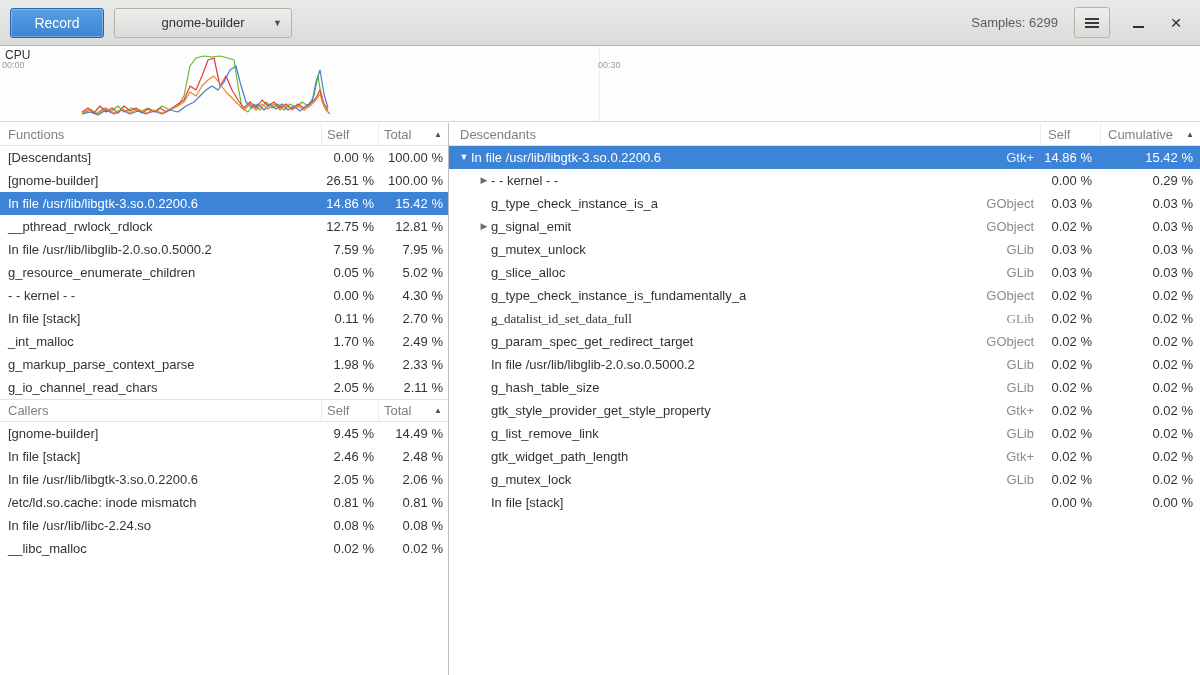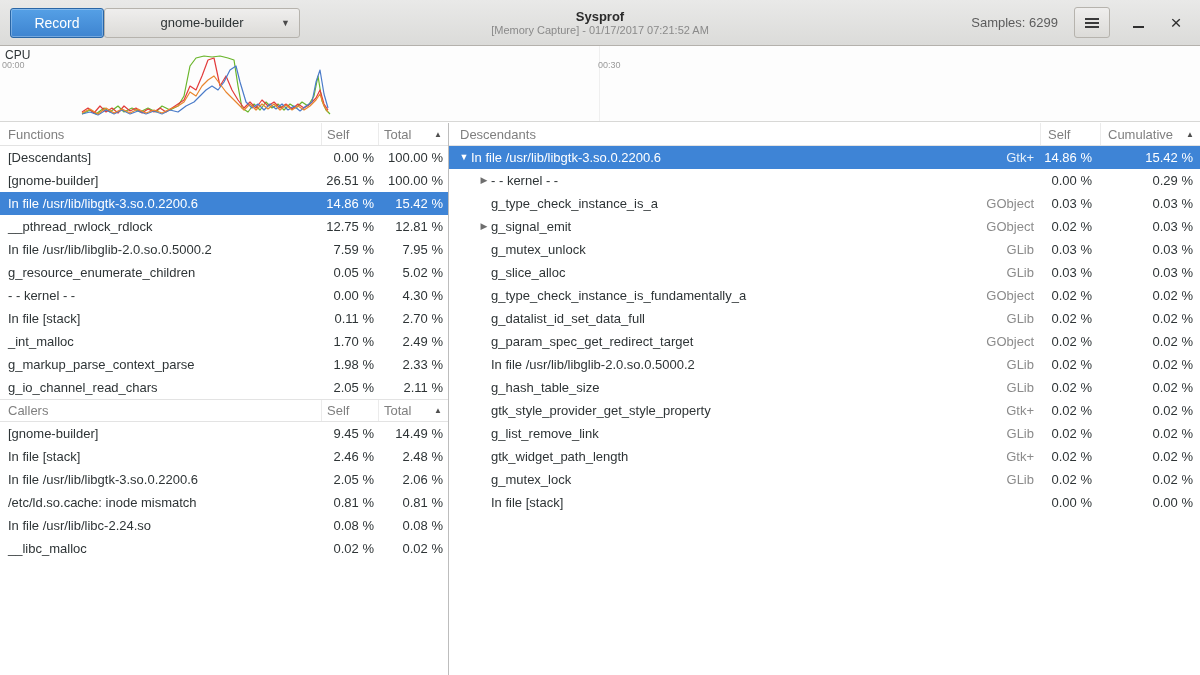--- a/index.html
+++ b/index.html
@@ -10,21 +10,21 @@
   .headerbar{position:absolute;top:0;left:0;right:0;height:46px;
     background:linear-gradient(to bottom,#e9e9e8,#dbdbd9);
     border-bottom:1px solid #b4b1ac;display:flex;align-items:center;padding:0 10px}
   button{font-family:inherit;font-size:13px;cursor:default}
   .btn{height:30px;border-radius:3px;border:1px solid #b6b3ad;
     background:linear-gradient(to bottom,#efeeed,#dcdbd8);color:#2e3436;
     display:flex;align-items:center;justify-content:center}
   .record{width:94px;border:1px solid #2a66a5;color:#fff;font-size:14px;
     background:linear-gradient(to bottom,#55a0e6,#3e84d0);
     box-shadow:inset 0 0 0 1px rgba(255,255,255,.28)}
-  .combo{width:196px;position:relative}
+  .combo{width:178px;margin-left:10px;position:relative}
   .combo-arrow{position:absolute;right:9px;top:50%;transform:translateY(-50%);
     font-size:9px;color:#4a4a4a;line-height:1}
   .titlebox{position:absolute;left:50%;top:50%;transform:translate(-50%,-50%);text-align:center;white-space:nowrap}
   .title{font-weight:bold;font-size:13px;color:#2b2b2b;line-height:15px}
   .subtitle{font-size:11px;color:#8a8a8a;line-height:13px}
   .right-cluster{margin-left:auto;display:flex;align-items:center}
   .samples{color:#5c5c5c;margin-right:16px}
   .menu{width:36px;height:31px}
   .menu-icon{width:14px;height:10px;
     background:repeating-linear-gradient(to bottom,#3a3a3a 0 2px,transparent 2px 4px)}
@@ -80,24 +80,20 @@
 </style>
 </head>
 <body>
 
 <div class="headerbar">
   <button class="btn record">Record</button>
   <button class="btn combo">
     <span>gnome-builder</span>
     <span class="combo-arrow">▼</span>
   </button>
-  <div class="titlebox">
-    <div class="title">Sysprof</div>
-    <div class="subtitle">[Memory Capture] - 01/17/2017 07:21:52 AM</div>
-  </div>
   <div class="right-cluster">
     <span class="samples">Samples: 6299</span>
     <button class="btn menu">
       <span class="menu-icon"></span>
     </button>
     <button class="winctl min">
       <span class="min-icon"></span>
     </button>
     <button class="winctl close">
       <span>×</span>
@@ -296,21 +292,21 @@
         <div class="trow">
           <div class="cell dname" style="padding-left: 28px;">
             <span class="expander"></span>
             <span class="dlabel">g_type_check_instance_is_fundamentally_a</span>
             <span class="dtag">GObject</span>
           </div>
           <div class="cell dself">0.02 %</div>
           <div class="cell dcum">0.02 %</div>
         </div>
         <div class="trow">
-          <div class="cell dname" style="padding-left: 28px;">
+          <div class="cell dname" style="padding-left: 28px; font-family: Liberation Serif, serif;">
             <span class="expander"></span>
             <span class="dlabel">g_datalist_id_set_data_full</span>
             <span class="dtag">GLib</span>
           </div>
           <div class="cell dself">0.02 %</div>
           <div class="cell dcum">0.02 %</div>
         </div>
         <div class="trow">
           <div class="cell dname" style="padding-left: 28px;">
             <span class="expander"></span>

